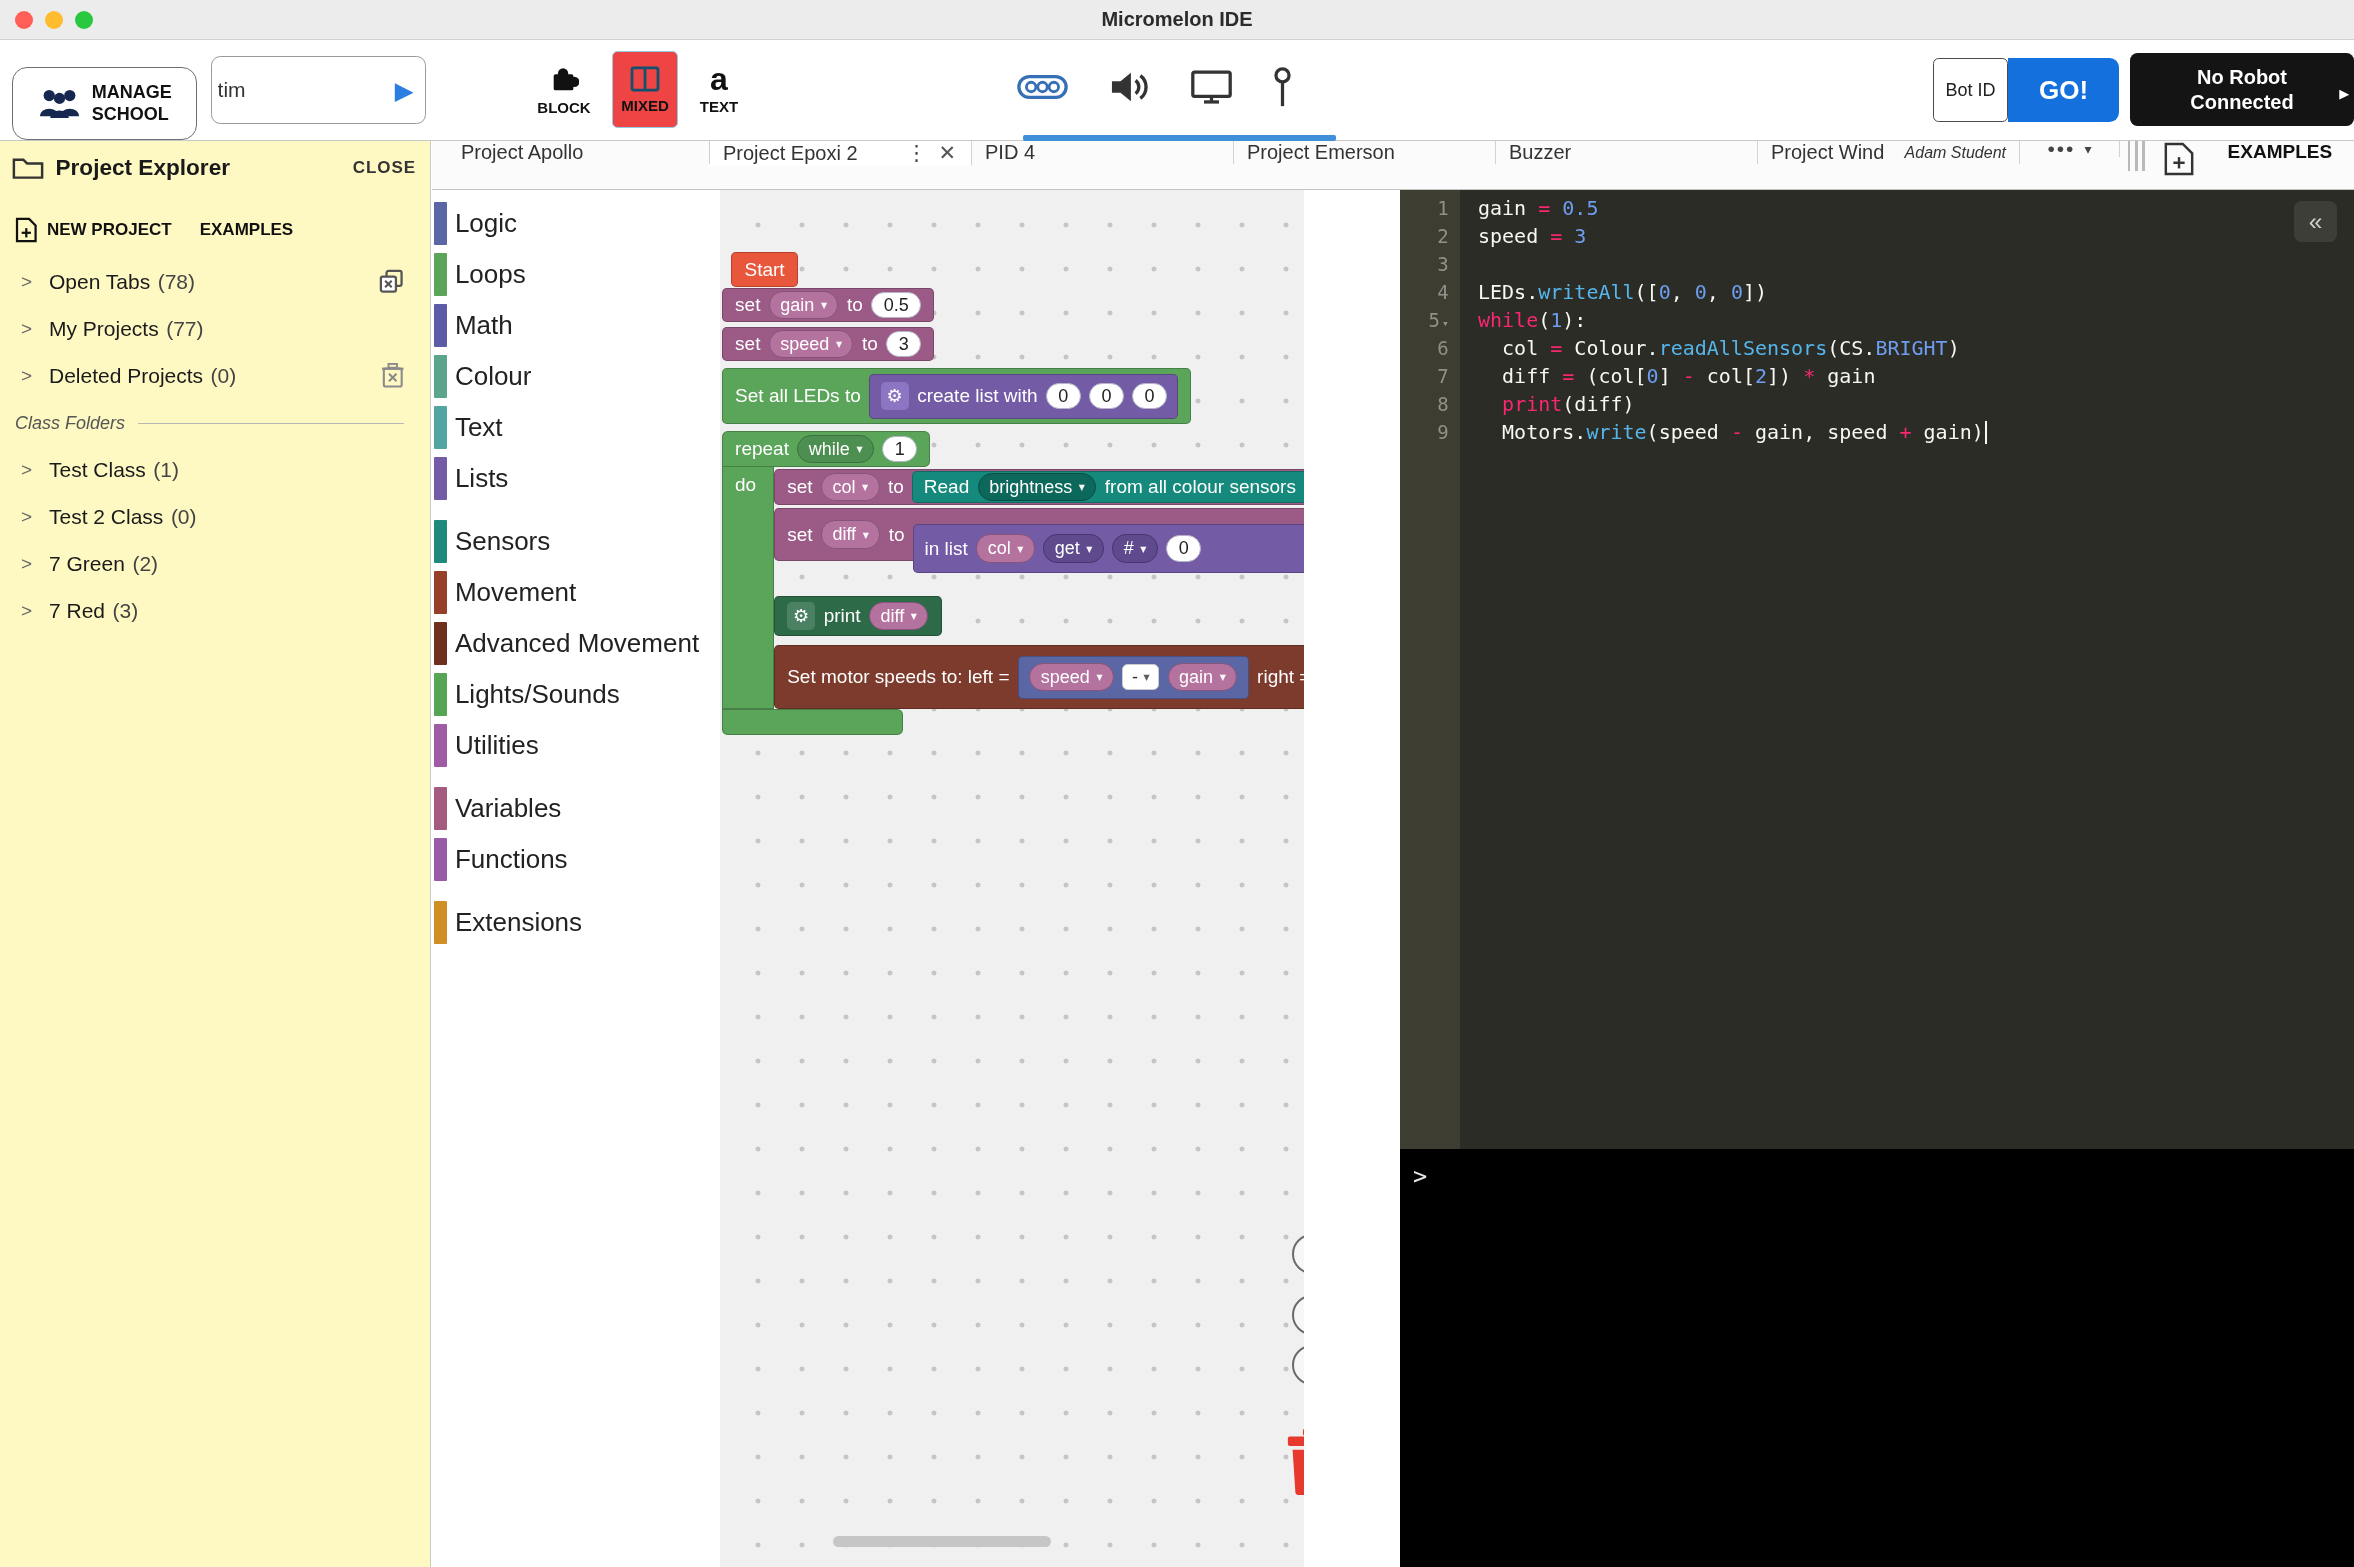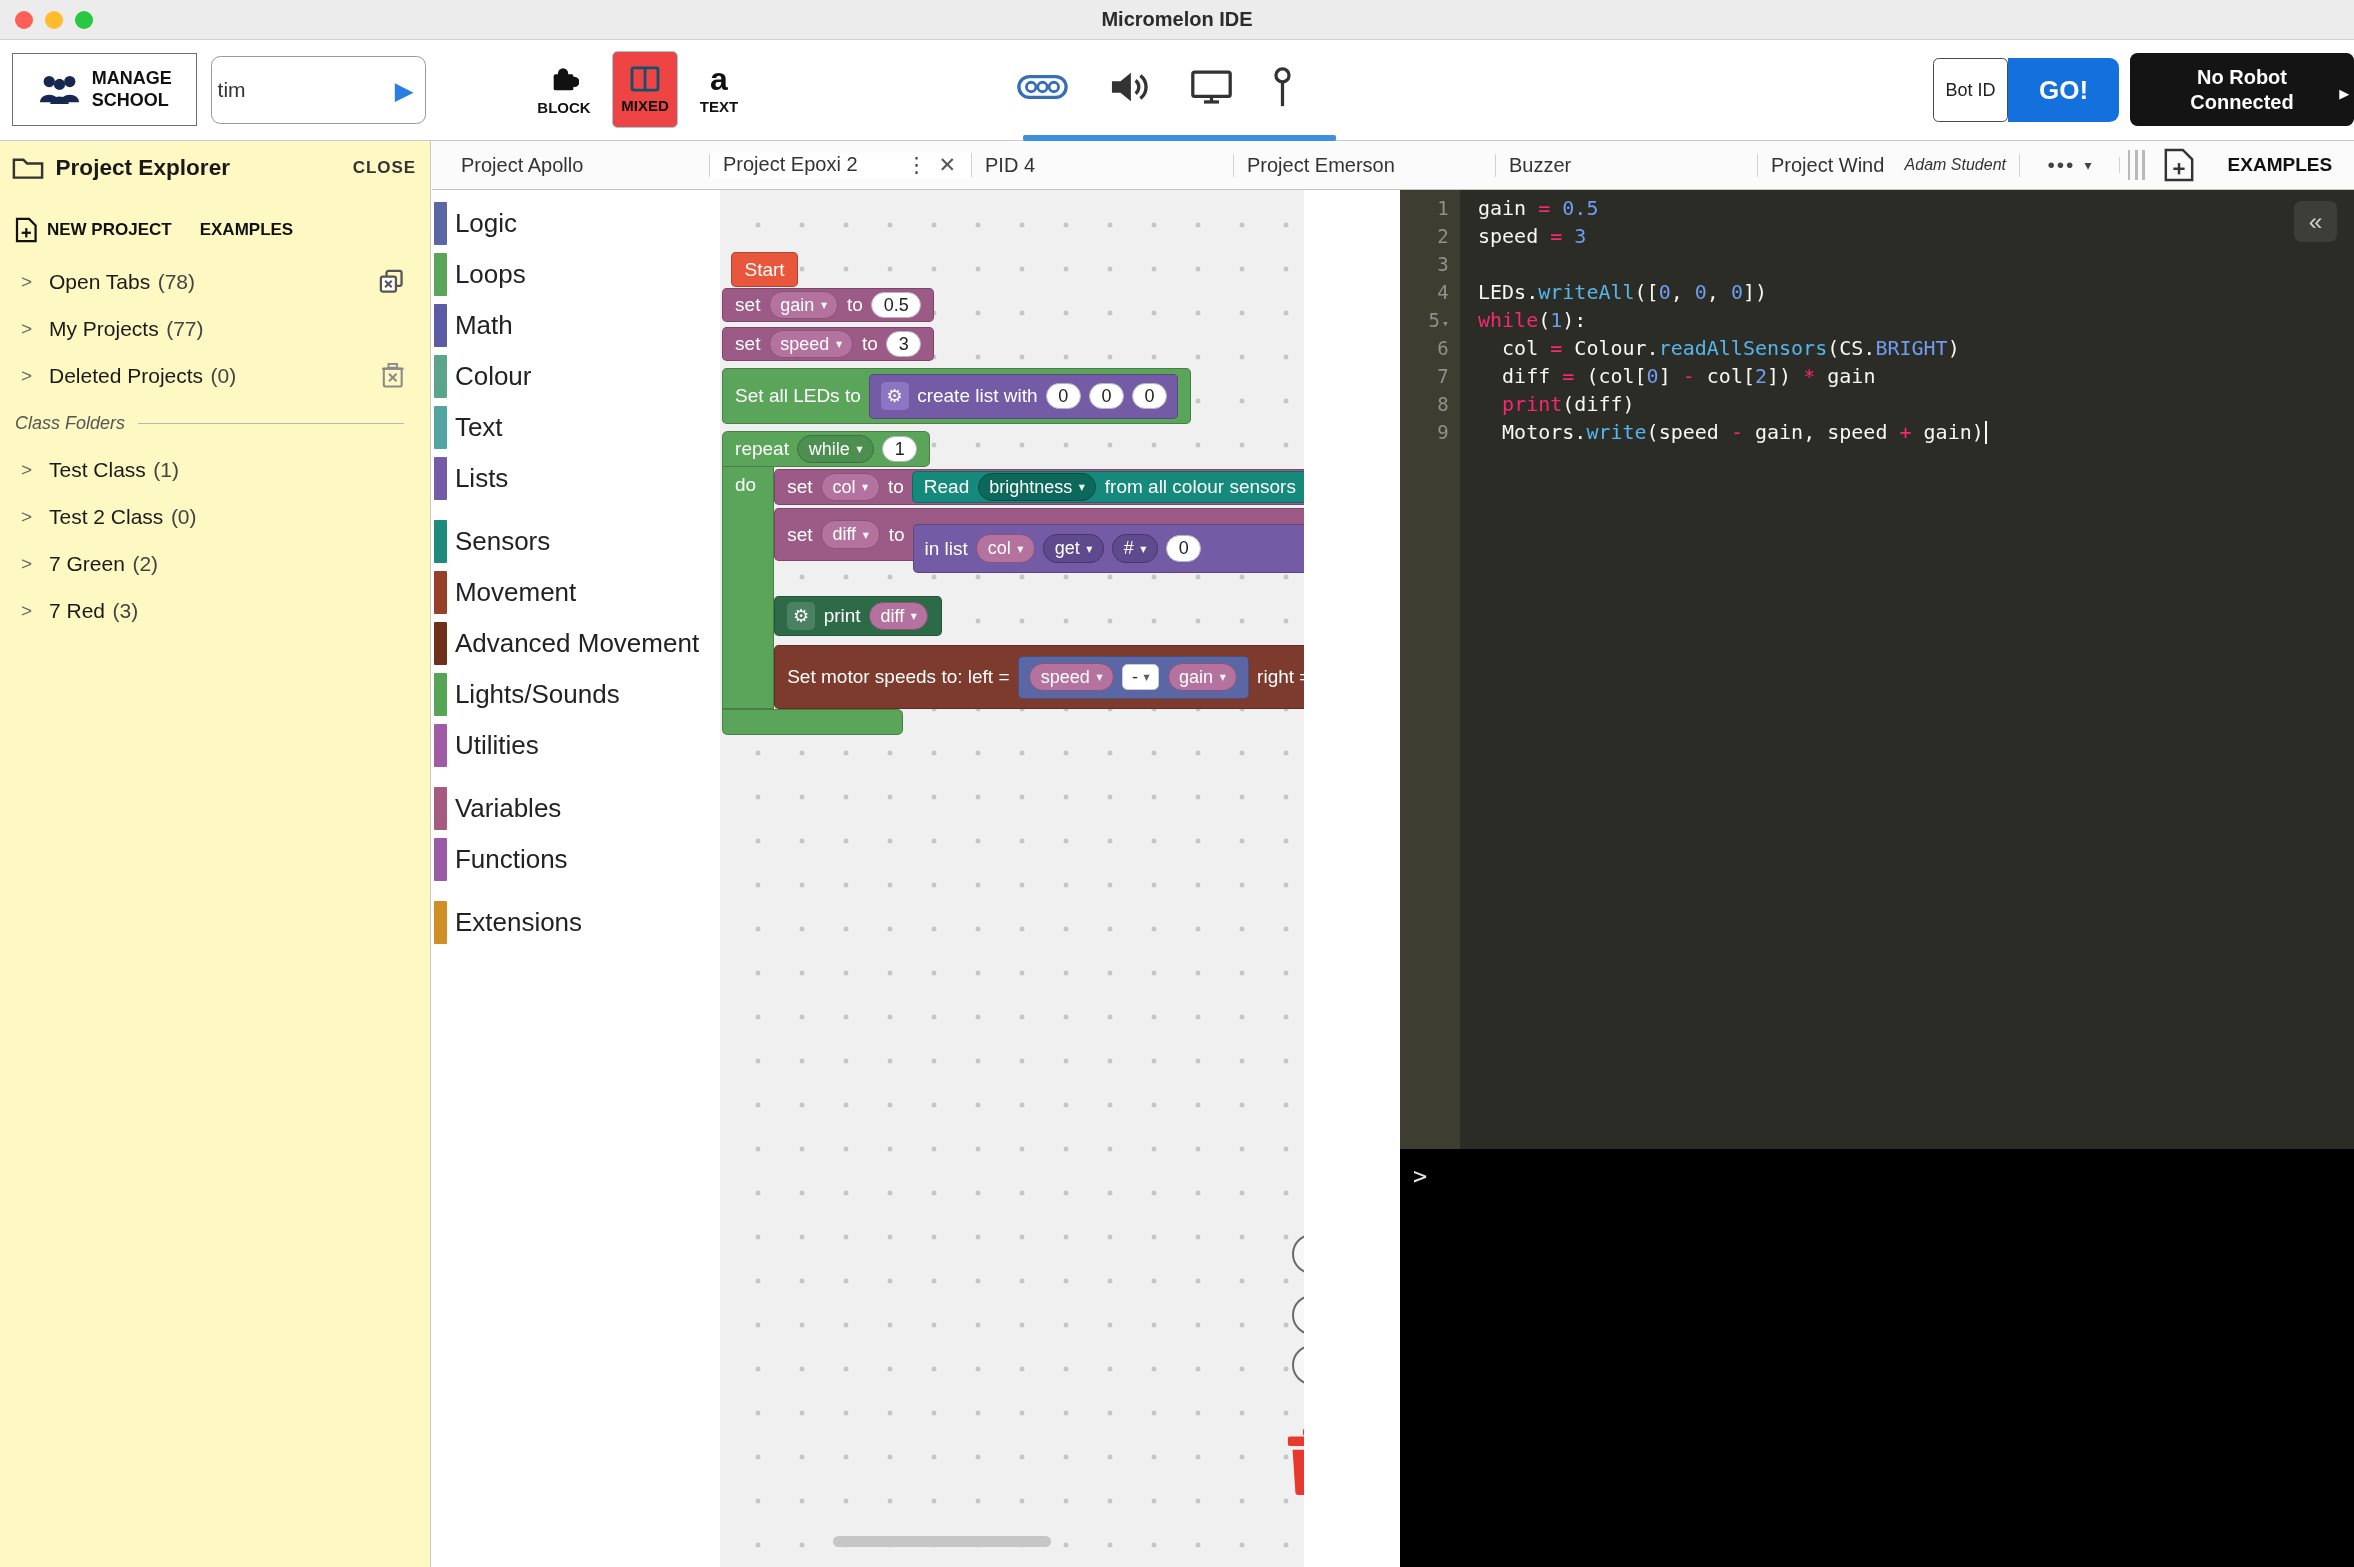--- a/index.html
+++ b/index.html
@@ -10,21 +10,21 @@
 
 .titlebar{position:absolute;left:0;top:0;width:2354px;height:40px;background:#ececec;border-bottom:0.9px solid #d2d2d2;display:flex;align-items:center;justify-content:center}
 .lights{position:absolute;left:15px;top:11.3px;display:flex;gap:12.2px}
 .light{width:18px;height:18px;border-radius:50%}
 .l-red{background:#ff5f57}.l-yel{background:#febc2e}.l-grn{background:#28c840}
 .win-title{font-size:20px;font-weight:bold;color:#2b2b2b}
 
 
 .toolbar{position:absolute;left:0;top:40px;width:2354px;height:101px;background:#fff;border-bottom:0.9px solid #c9c9c9}
 .toolbar>div{position:absolute}
-.ms-btn{left:12.2px;top:13px;width:185px;height:73px;border:1.9px solid #6f6f6f;border-radius:0;display:flex;align-items:center;justify-content:center;gap:11.3px;cursor:pointer}
+.ms-btn{left:12.2px;top:27px;width:185px;height:73px;border:1.9px solid #6f6f6f;border-radius:15px;display:flex;align-items:center;justify-content:center;gap:11.3px;cursor:pointer}
 .ms-text{display:flex;flex-direction:column;font-size:18px;font-weight:bold;line-height:21.7px;color:#111}
 .name-wrap{left:211px;top:16px;width:215px;height:68px;border:1.9px solid #9a9a9a;border-radius:9.4px;display:flex;align-items:center;padding:0 11.3px 0 5.6px}
 .name-wrap input{flex:1;border:none;outline:none;font-size:21px;color:#333;width:132px;font-family:inherit}
 .play{color:#2a7de1;font-size:24.5px}
 .mode-btn{top:11.3px;width:66px;height:77px;display:flex;flex-direction:column;align-items:center;justify-content:center;gap:4.7px;font-size:15px;font-weight:bold;color:#111;border-radius:5.6px;cursor:pointer}
 #block-btn{left:531px}#mixed-btn{left:612px;background:#ef4444;border:1.9px solid #94cbe9}#text-btn{left:686px}
 .a-glyph{font-size:32px;font-weight:bold;line-height:28px}
 .view-icons{left:1017px;top:17px;display:flex;align-items:center;gap:41px;height:60px}
 .view-icons span{display:flex;align-items:center;justify-content:center}
 .blue-underline{left:1023px;top:95px;width:313px;height:5.6px;background:#3f8fda;border-radius:1.9px;z-index:5}
@@ -49,21 +49,21 @@
 .tr-chev{color:#666;font-size:19px;width:28px}
 .tr-label{color:#1a1a1a;margin-right:7.5px}
 .tr-count{color:#444}
 .tr-right{margin-left:auto;display:flex;align-items:center}
 .class-folders{display:flex;align-items:center;height:45px;margin-top:1.9px;padding:0 26px 0 15px}
 .cf-label{font-style:italic;font-size:18px;color:#555;white-space:nowrap}
 .cf-line{flex:1;margin-left:13px;border-top:0.9px solid #b8b8b8;height:0}
 
 
 .main{position:absolute;left:432px;top:141px;right:0;bottom:0}
-.tabbar{position:absolute;left:0;top:0;width:1922px;height:49px;background:#fbfbfb;border-bottom:0.9px solid #c4c4c4;display:flex;align-items:center}
+.tabbar{position:absolute;left:0;top:0;width:1922px;height:49px;background:#fbfbfb;border-bottom:0.9px solid #c4c4c4;display:flex;align-items:flex-start}
 .tabbar::before{content:"";width:16px}
 .tab{width:262px;display:flex;align-items:center;gap:7.5px;padding:0 13px;border-right:0.9px solid #d2d2d2;font-size:20px;color:#333;cursor:pointer;overflow:hidden;background:#fbfbfb}
 .tab.active{background:#fff;margin-bottom:-0.9px;border-bottom:0.9px solid #fff;z-index:2}
 .tab-label{flex:1;white-space:nowrap;overflow:hidden}
 .tab-kebab{font-size:21px;color:#444;padding:0 1.9px}
 .tab-close{font-size:21px;color:#555;padding:0 1.9px}
 .tab-student{font-style:italic;font-size:16px;color:#333;white-space:nowrap}
 .tab-overflow{width:100px;display:flex;align-items:center;justify-content:center;gap:9.4px;color:#444;border-right:0.9px solid #d2d2d2;cursor:pointer}
 .tab-dots{font-size:21px;letter-spacing:1.9px;line-height:9.4px}
 .tab-caret{font-size:14px}

